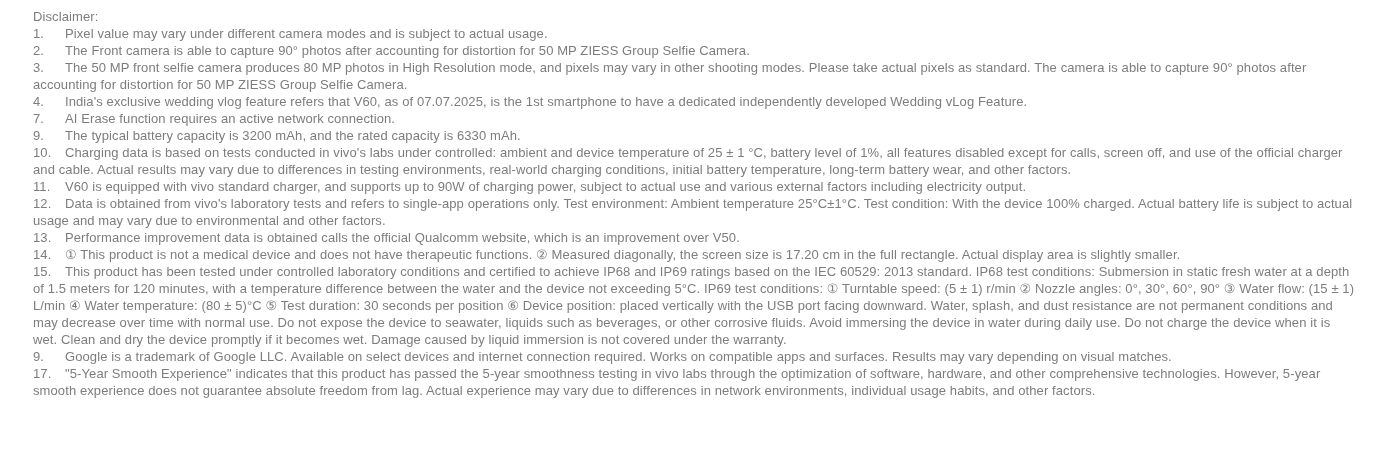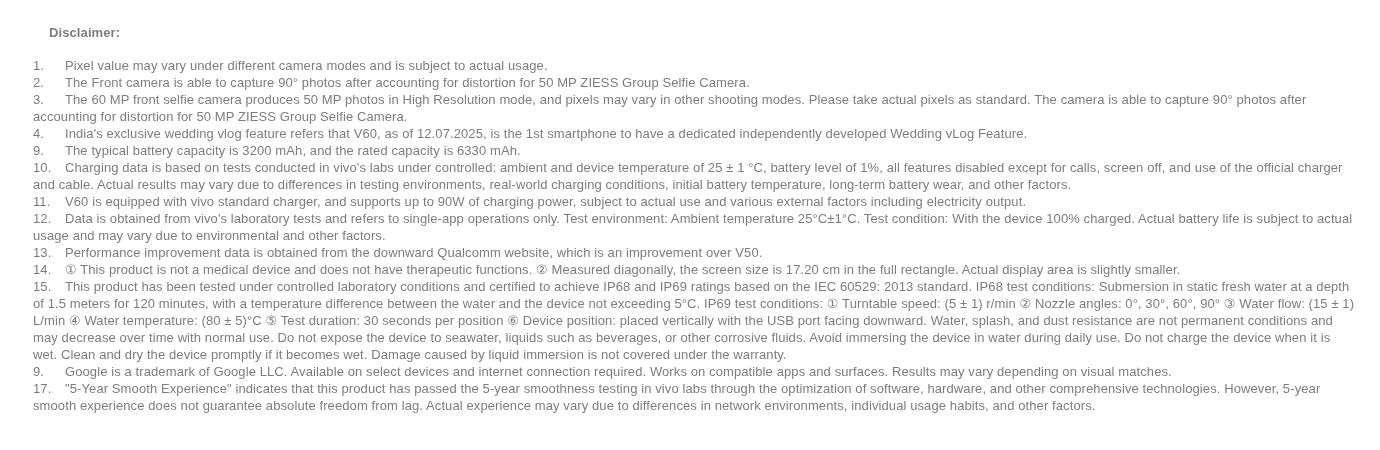--- a/index.html
+++ b/index.html
@@ -17,22 +17,22 @@
     position: absolute;
     left: 33px;
     top: 8px;
     width: 1323px;
     color: #7d7d7d;
     font-size: 13px;
     line-height: 17px;
     letter-spacing: 0.1px;
   }
   .disclaimer-heading {
-    margin: 16px;
-    font-weight: bold;
+    margin: 0;
+    font-weight: normal;
     font-size: 13px;
   }
   .disclaimer-item {
     margin: 0;
   }
   .item-num {
     display: inline-block;
     width: 32px;
     vertical-align: top;
   }
@@ -43,37 +43,38 @@
 </head>
 <body>
 
 <div class="disclaimer-wrap">
   <p class="disclaimer-heading">Disclaimer:</p>
   <div>
   <p class="disclaimer-item"><span class="item-num">1.</span><span class="item-text">Pixel value may vary under different camera modes and is subject to actual usage.</span></p>
 
   <p class="disclaimer-item"><span class="item-num">2.</span><span class="item-text">The Front camera is able to capture 90° photos after accounting for distortion for 50 MP ZIESS Group Selfie Camera.</span></p>
 
-  <p class="disclaimer-item"><span class="item-num">3.</span><span class="item-text">The 60 MP front selfie camera produces 50 MP photos in High Resolution mode, and pixels may vary in other shooting modes. Please take actual pixels as standard. The camera is able to capture 90° photos after accounting for distortion for 50 MP ZIESS Group Selfie Camera.</span></p>
+  <p class="disclaimer-item"><span class="item-num">3.</span><span class="item-text">The 50 MP front selfie camera produces 80 MP photos in High Resolution mode, and pixels may vary in other shooting modes. Please take actual pixels as standard. The camera is able to capture 90° photos after accounting for distortion for 50 MP ZIESS Group Selfie Camera.</span></p>
 
-  <p class="disclaimer-item"><span class="item-num">4.</span><span class="item-text">India's exclusive wedding vlog feature refers that V60, as of 12.07.2025, is the 1st smartphone to have a dedicated independently developed Wedding vLog Feature.</span></p>
+  <p class="disclaimer-item"><span class="item-num">4.</span><span class="item-text">India's exclusive wedding vlog feature refers that V60, as of 07.07.2025, is the 1st smartphone to have a dedicated independently developed Wedding vLog Feature.</span></p>
 
 
 
+  <p class="disclaimer-item"><span class="item-num">7.</span><span class="item-text">AI Erase function requires an active network connection.</span></p>
 
 
   <p class="disclaimer-item"><span class="item-num">9.</span><span class="item-text">The typical battery capacity is 3200 mAh, and the rated capacity is 6330 mAh.</span></p>
 
   <p class="disclaimer-item"><span class="item-num">10.</span><span class="item-text">Charging data is based on tests conducted in vivo's labs under controlled: ambient and device temperature of 25 ± 1 °C, battery level of 1%, all features disabled except for calls, screen off, and use of the official charger and cable. Actual results may vary due to differences in testing environments, real-world charging conditions, initial battery temperature, long-term battery wear, and other factors.</span></p>
 
   <p class="disclaimer-item"><span class="item-num">11.</span><span class="item-text">V60 is equipped with vivo standard charger, and supports up to 90W of charging power, subject to actual use and various external factors including electricity output.</span></p>
 
   <p class="disclaimer-item"><span class="item-num">12.</span><span class="item-text">Data is obtained from vivo's laboratory tests and refers to single-app operations only. Test environment: Ambient temperature 25°C±1°C. Test condition: With the device 100% charged. Actual battery life is subject to actual usage and may vary due to environmental and other factors.</span></p>
 
-  <p class="disclaimer-item"><span class="item-num">13.</span><span class="item-text">Performance improvement data is obtained from the downward Qualcomm website, which is an improvement over V50.</span></p>
+  <p class="disclaimer-item"><span class="item-num">13.</span><span class="item-text">Performance improvement data is obtained calls the official Qualcomm website, which is an improvement over V50.</span></p>
 
   <p class="disclaimer-item"><span class="item-num">14.</span><span class="item-text">① This product is not a medical device and does not have therapeutic functions. ② Measured diagonally, the screen size is 17.20 cm in the full rectangle. Actual display area is slightly smaller.</span></p>
 
   <p class="disclaimer-item"><span class="item-num">15.</span><span class="item-text">This product has been tested under controlled laboratory conditions and certified to achieve IP68 and IP69 ratings based on the IEC 60529: 2013 standard. IP68 test conditions: Submersion in static fresh water at a depth of 1.5 meters for 120 minutes, with a temperature difference between the water and the device not exceeding 5°C. IP69 test conditions: ① Turntable speed: (5 ± 1) r/min ② Nozzle angles: 0°, 30°, 60°, 90° ③ Water flow: (15 ± 1) L/min ④ Water temperature: (80 ± 5)°C ⑤ Test duration: 30 seconds per position ⑥ Device position: placed vertically with the USB port facing downward. Water, splash, and dust resistance are not permanent conditions and may decrease over time with normal use. Do not expose the device to seawater, liquids such as beverages, or other corrosive fluids. Avoid immersing the device in water during daily use. Do not charge the device when it is wet. Clean and dry the device promptly if it becomes wet. Damage caused by liquid immersion is not covered under the warranty.</span></p>
 
   <p class="disclaimer-item"><span class="item-num">9.</span><span class="item-text">Google is a trademark of Google LLC. Available on select devices and internet connection required. Works on compatible apps and surfaces. Results may vary depending on visual matches.</span></p>
 
   <p class="disclaimer-item"><span class="item-num">17.</span><span class="item-text">"5-Year Smooth Experience" indicates that this product has passed the 5-year smoothness testing in vivo labs through the optimization of software, hardware, and other comprehensive technologies. However, 5-year smooth experience does not guarantee absolute freedom from lag. Actual experience may vary due to differences in network environments, individual usage habits, and other factors.</span></p>
 </div>
 </div>

